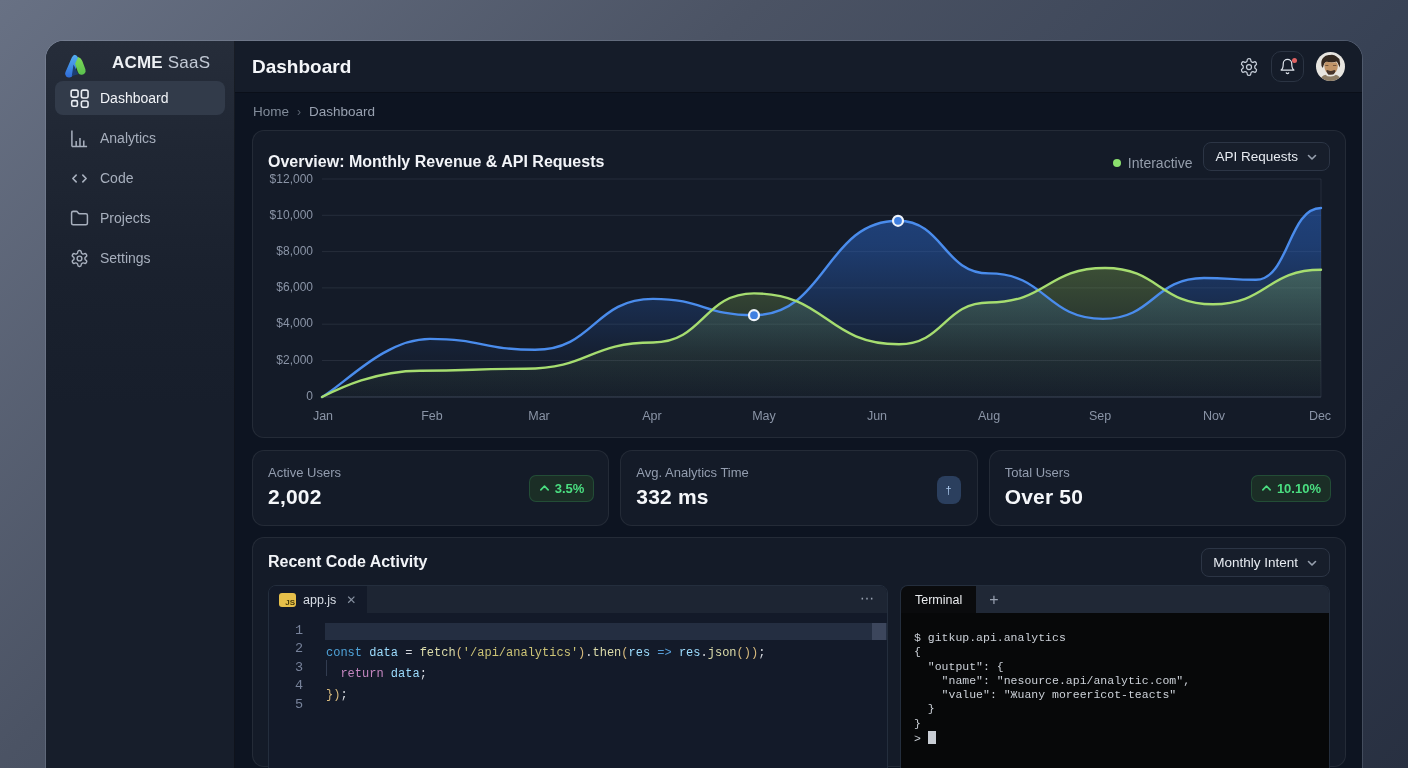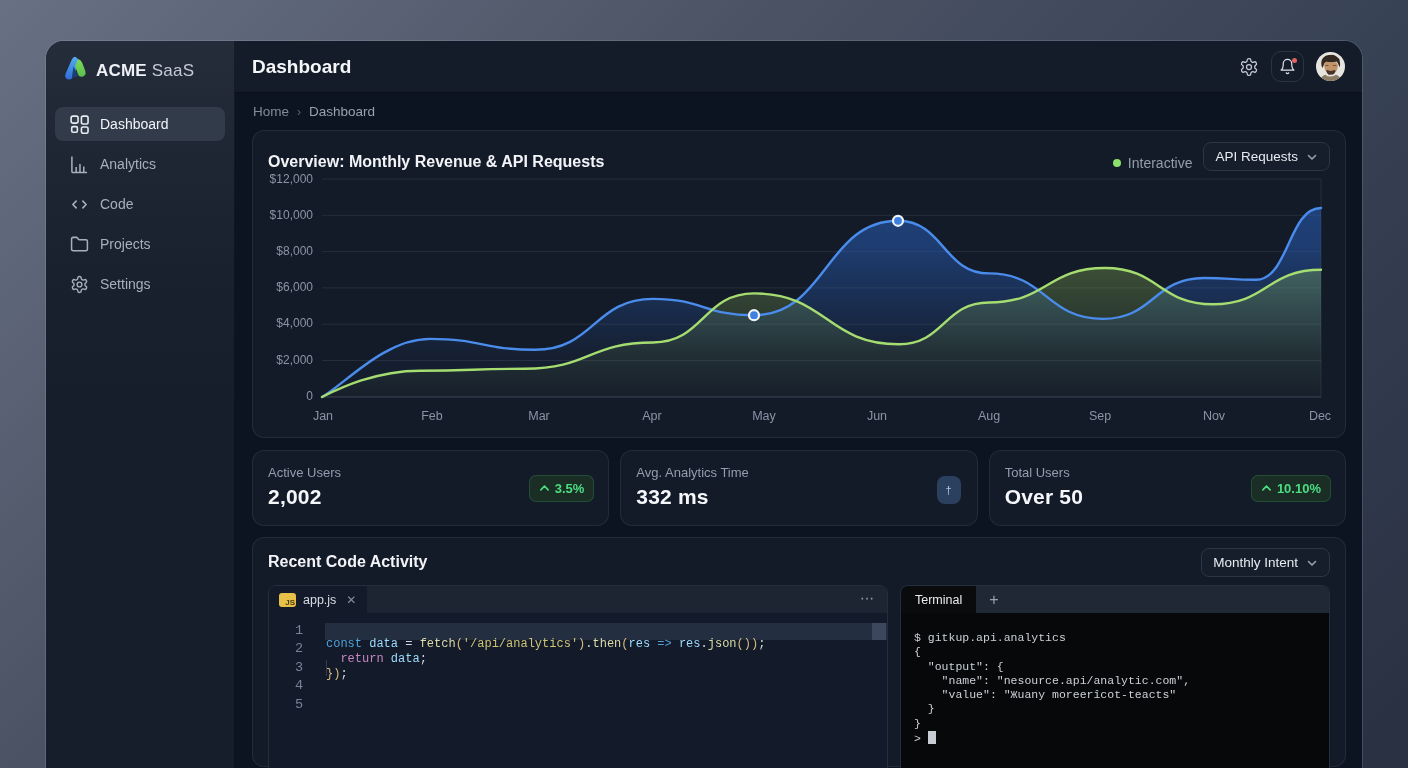--- a/index.html
+++ b/index.html
@@ -15,21 +15,21 @@
     box-shadow:0 0 0 1px rgba(190,200,215,0.18);
     display:flex;
   }
   
   .sidebar {
     width:189px; flex:0 0 189px; height:100%;
     background:linear-gradient(#262d3a 0%, #202734 14%, #1a212e 32%, #171e2b 50%, #171e2b 100%);
     border-right:1px solid rgba(0,0,0,0.35);
     padding:12px 9px 0 9px;
   }
-  .logo { display:flex; align-items:flex-end; gap:8px; padding-left:7px; height:28px; margin-bottom:26px; }
+  .logo { display:flex; align-items:flex-start; gap:24px; padding-left:7px; height:28px; }
   .logo .name { font-size:17px; color:#eef1f5; letter-spacing:.2px; }
   .logo .name b { font-weight:700; }
   .logo .name span { font-weight:400; color:#c3cad6; }
   .nav-item {
     height:34px; margin-bottom:6px; border-radius:8px;
     display:flex; align-items:center; gap:11px; padding-left:15px;
     color:#a7afbd; font-size:14px;
   }
   .nav-item svg { flex:0 0 auto; }
   .nav-item.active { background:#323b4a; color:#f2f4f8; }
@@ -95,21 +95,21 @@
   .edtabs { height:27px; flex:0 0 27px; background:#1d2533; display:flex; align-items:stretch; position:relative; }
   .edtab { background:#131a29; display:flex; align-items:center; gap:7px; padding:0 11px 0 10px;
            font-size:12.5px; color:#d9dee6; }
   .edtab .x { color:#8791a1; font-size:12px; margin-left:3px; }
   .jsicon { width:14px; height:14px; border-radius:3px; background:#e7c04a; color:#4a3d08;
             font-size:8px; font-weight:700; display:flex; align-items:flex-end; justify-content:flex-end;
             padding:0 1px 0 16px; font-family:"Liberation Sans",sans-serif; }
   .eddots { position:absolute; right:12px; top:4px; color:#98a1b0; font-size:14px; letter-spacing:1px; }
   .edbody { flex:1; position:relative; font-family:"Liberation Mono",monospace; font-size:12.5px; }
   .gutter { position:absolute; left:0; top:9px; width:34px; text-align:right; color:#77829a; line-height:18.4px; font-size:13.5px; }
-  .codes  { position:absolute; left:57px; top:9px; line-height:15px; white-space:pre; font-size:12px; }
+  .codes  { position:absolute; left:57px; top:9px; line-height:21px; white-space:pre; font-size:12px; }
   .hl { position:absolute; left:56px; right:0; top:10px; height:17px; background:#242e41; }
   .hl .cap { position:absolute; right:1px; top:0; width:14px; height:17px; background:#3c465c; }
   .indent { position:absolute; left:57px; top:47px; width:1px; height:16px; background:#323c50; }
   .t-kw { color:#4fa3d9; } .t-var { color:#9cdcfe; } .t-fn { color:#dcdcaa; }
   .t-str { color:#cdc476; } .t-pun { color:#d4d7dd; } .t-ret { color:#c586c0; }
   .t-op { color:#569cd6; } .t-brk { color:#d7ba7d; }
   
   .terminal { flex:1; border-radius:8px 8px 0 0; overflow:hidden; display:flex; flex-direction:column;
               border:1px solid #242e3d; border-bottom:none; }
   .ttabs { height:27px; flex:0 0 27px; background:#202836; display:flex; align-items:stretch; }

